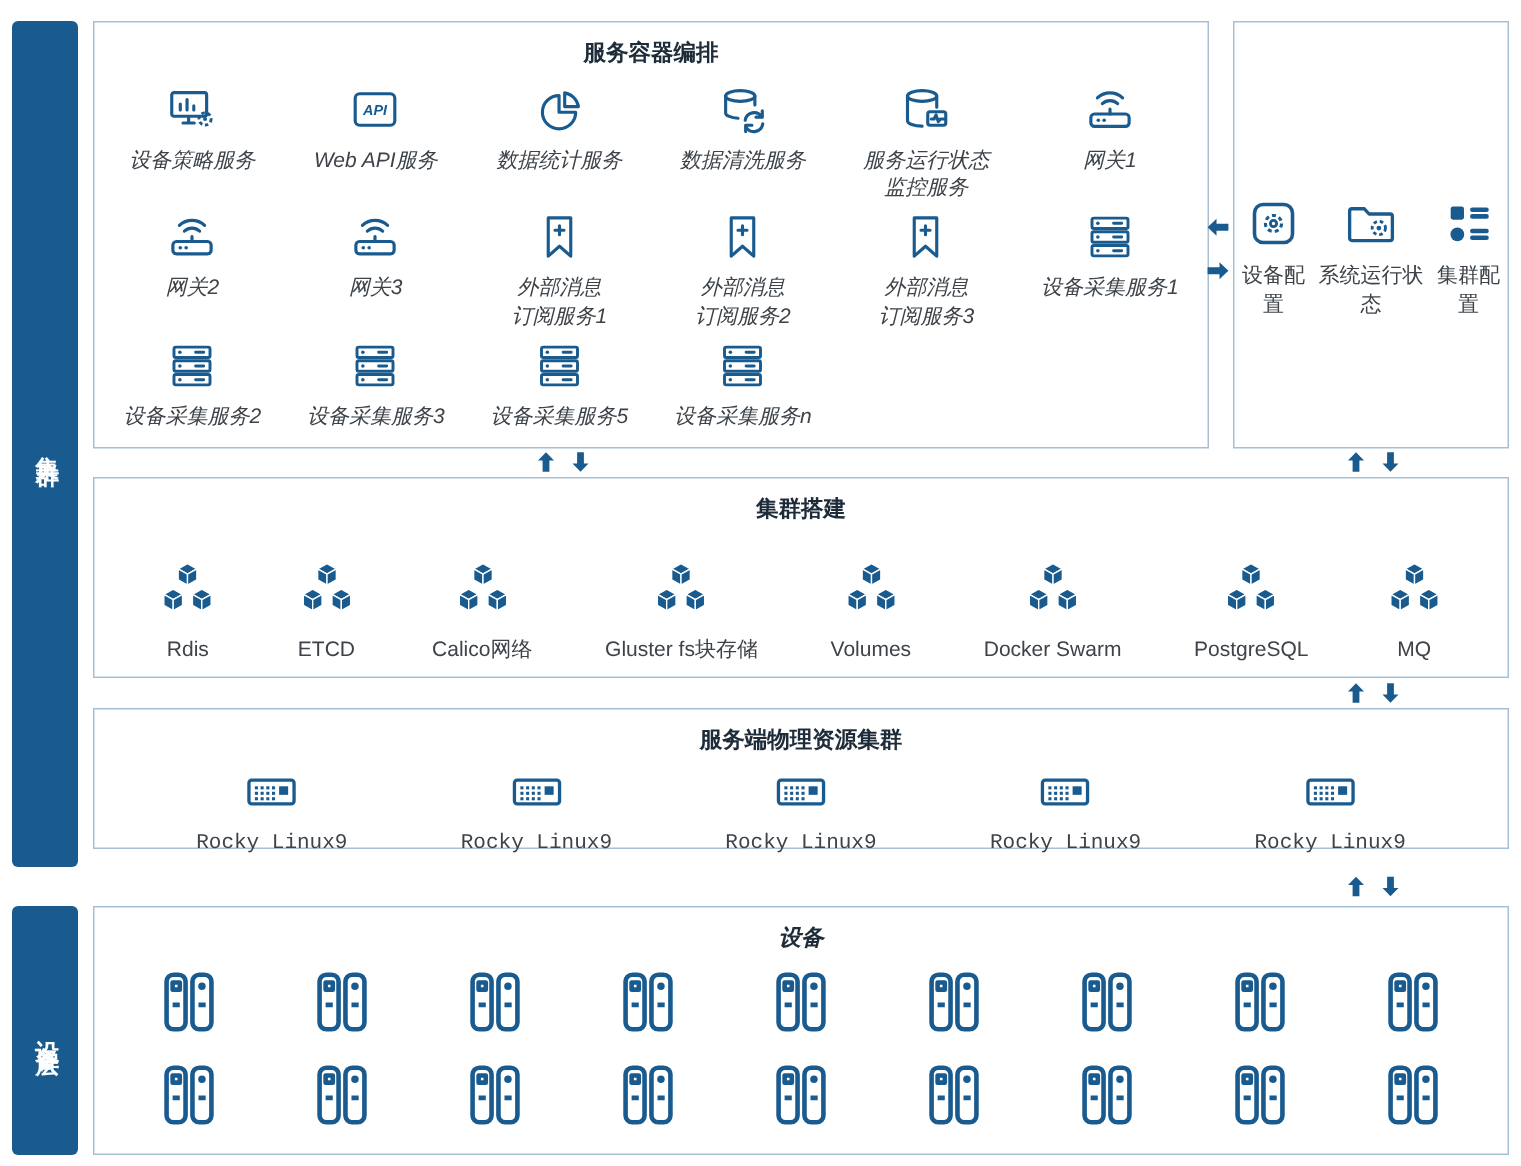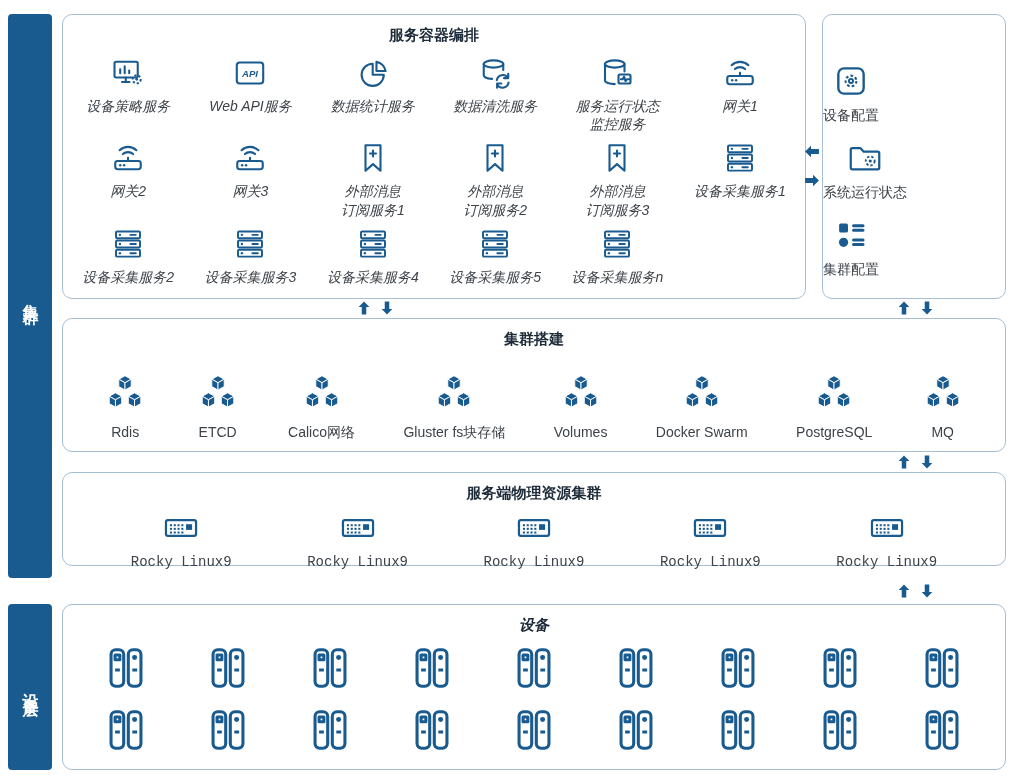--- a/index.html
+++ b/index.html
@@ -12,38 +12,38 @@
   html,body{width:1014px;height:777px;}
   body{position:relative;background:#ffffff;font-family:"Liberation Sans","DejaVu Sans",sans-serif;overflow:hidden;}
 
   .sidebar{position:absolute;left:8px;width:44px;background:var(--primary);border-radius:4px;
            display:flex;align-items:center;justify-content:center;}
   #sidebar-top{top:14px;height:564px;}
   #sidebar-bottom{top:604px;height:166px;}
   .sidebar-label{writing-mode:vertical-rl;text-orientation:upright;color:#fff;font-weight:700;
                  font-size:16px;letter-spacing:5px;}
 
-  .box{position:absolute;border:1.5px solid var(--box-border);background:#fff;border-radius:10px;}
+  .box{position:absolute;border:1.5px solid var(--box-border);background:#fff;border-radius:0;}
   #box-orch{left:62px;top:14px;width:744px;height:285px;}
   #box-web{left:822px;top:14px;width:184px;height:285px;}
   #box-cluster{left:62px;top:318px;width:944px;height:134px;}
   #box-physical{left:62px;top:472px;width:944px;height:94px;}
   #box-devices{left:62px;top:604px;width:944px;height:166px;font-style:italic;}
 
   .box-title{text-align:center;font-size:15px;font-weight:700;color:var(--title-text);padding-top:11px;}
 
   .node{display:flex;flex-direction:column;align-items:center;gap:6px;text-align:center;}
   .node-label{font-size:14px;line-height:1.3;color:var(--label-text);white-space:pre-line;}
   .ico{width:36px;height:36px;color:var(--primary);flex:none;display:block;}
 
   .grid-orch{position:absolute;left:4px;right:4px;top:36px;bottom:8px;display:grid;
              grid-template-columns:repeat(6,1fr);align-content:space-around;justify-items:center;font-style:italic;}
 
-  .list-web{position:absolute;left:0;right:0;top:40px;bottom:12px;display:flex;flex-direction:column;
-            align-items:flex-start;justify-content:space-around;}
+  .list-web{position:absolute;left:0;right:0;top:40px;bottom:12px;display:flex;flex-direction:row;
+            align-items:center;justify-content:space-around;}
   .list-web .ico{width:38px;height:38px;}
 
   .row-cluster{position:absolute;left:16px;right:16px;top:44px;bottom:10px;display:flex;
                justify-content:space-around;align-items:flex-end;}
   .row-cluster .ico{width:44px;height:44px;}
 
   .row-physical{position:absolute;left:30px;right:30px;top:36px;bottom:8px;display:flex;
                 justify-content:space-around;align-items:flex-start;font-family:Liberation Mono, monospace;}
   .row-physical .ico{width:48px;height:38px;}
 
@@ -323,26 +323,20 @@
         <figcaption class="node-label">设备采集服务2</figcaption>
       </figure>
 
       <figure class="node">
         <svg class="ico" aria-hidden="true">
           <use href="#i-collect"></use>
         </svg>
         <figcaption class="node-label">设备采集服务3</figcaption>
       </figure>
 
-      <figure class="node">
-        <svg class="ico" aria-hidden="true">
-          <use href="#i-collect"></use>
-        </svg>
-        <figcaption class="node-label">设备采集服务4</figcaption>
-      </figure>
 
       <figure class="node">
         <svg class="ico" aria-hidden="true">
           <use href="#i-collect"></use>
         </svg>
         <figcaption class="node-label">设备采集服务5</figcaption>
       </figure>
 
       <figure class="node">
         <svg class="ico" aria-hidden="true">

